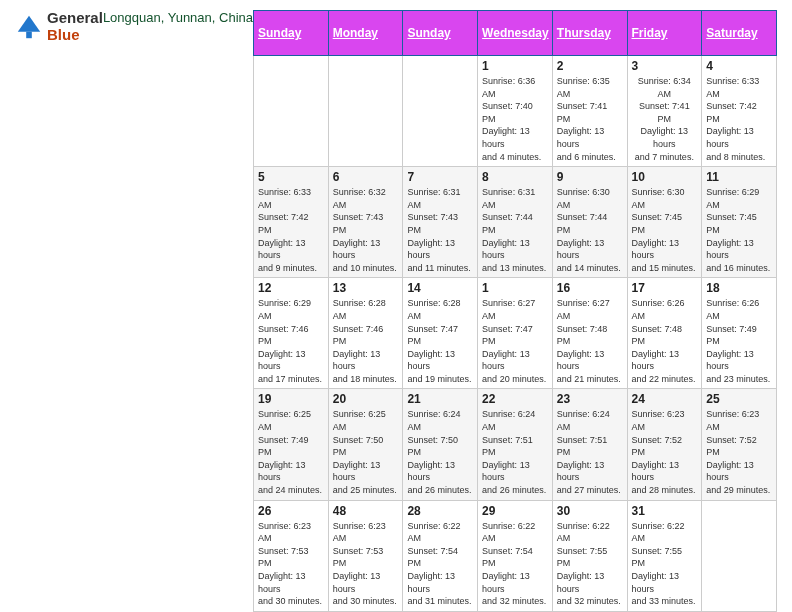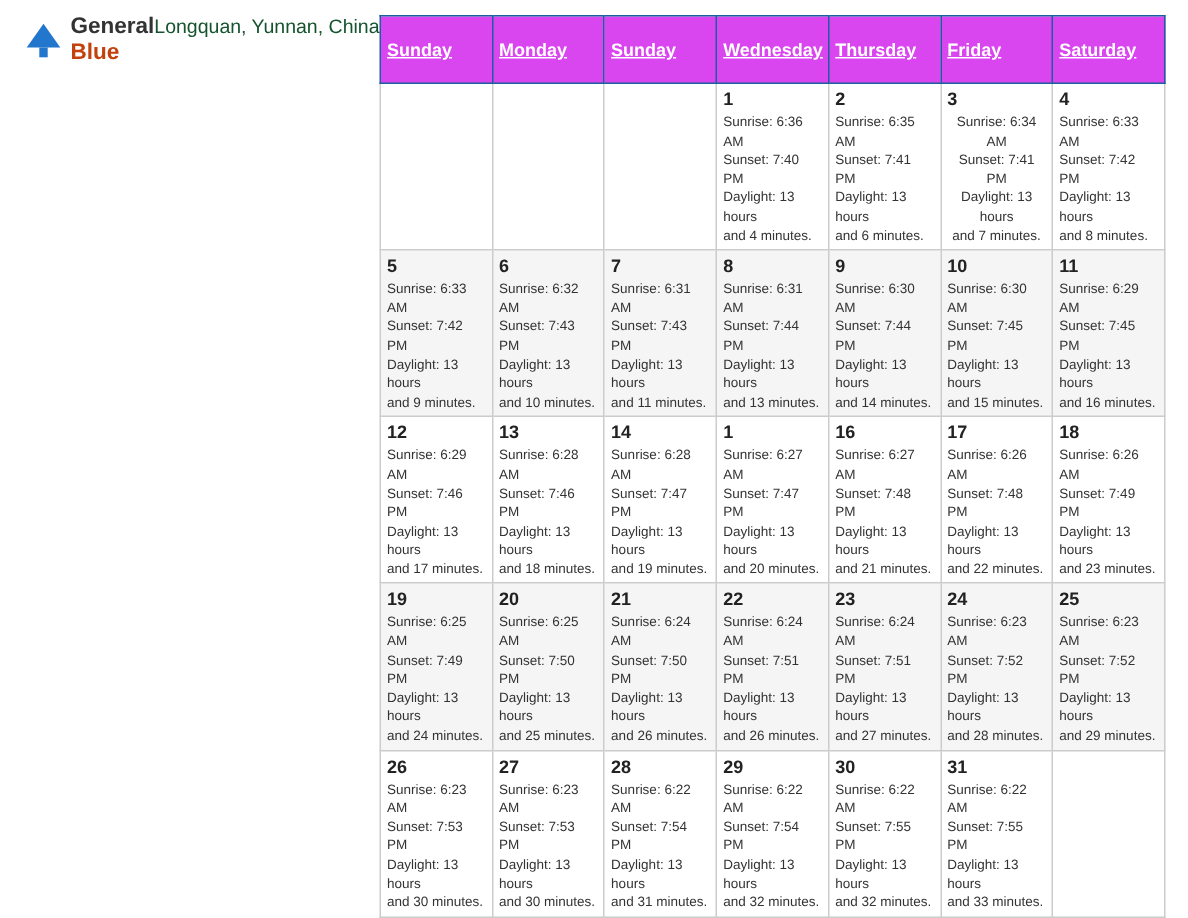--- a/index.html
+++ b/index.html
@@ -325,21 +325,21 @@
         </tr>
         <tr>
           <td>
             <span class="day-number">26</span>
             <div class="day-info" style="white-space: pre-line;">Sunrise: 6:23 AM
 Sunset: 7:53 PM
 Daylight: 13 hours
 and 30 minutes.</div>
           </td>
           <td>
-            <span class="day-number">27</span>
+            <span class="day-number">48</span>
             <div class="day-info" style="white-space: pre-line;">Sunrise: 6:23 AM
 Sunset: 7:53 PM
 Daylight: 13 hours
 and 30 minutes.</div>
           </td>
           <td>
             <span class="day-number">28</span>
             <div class="day-info" style="white-space: pre-line;">Sunrise: 6:22 AM
 Sunset: 7:54 PM
 Daylight: 13 hours

